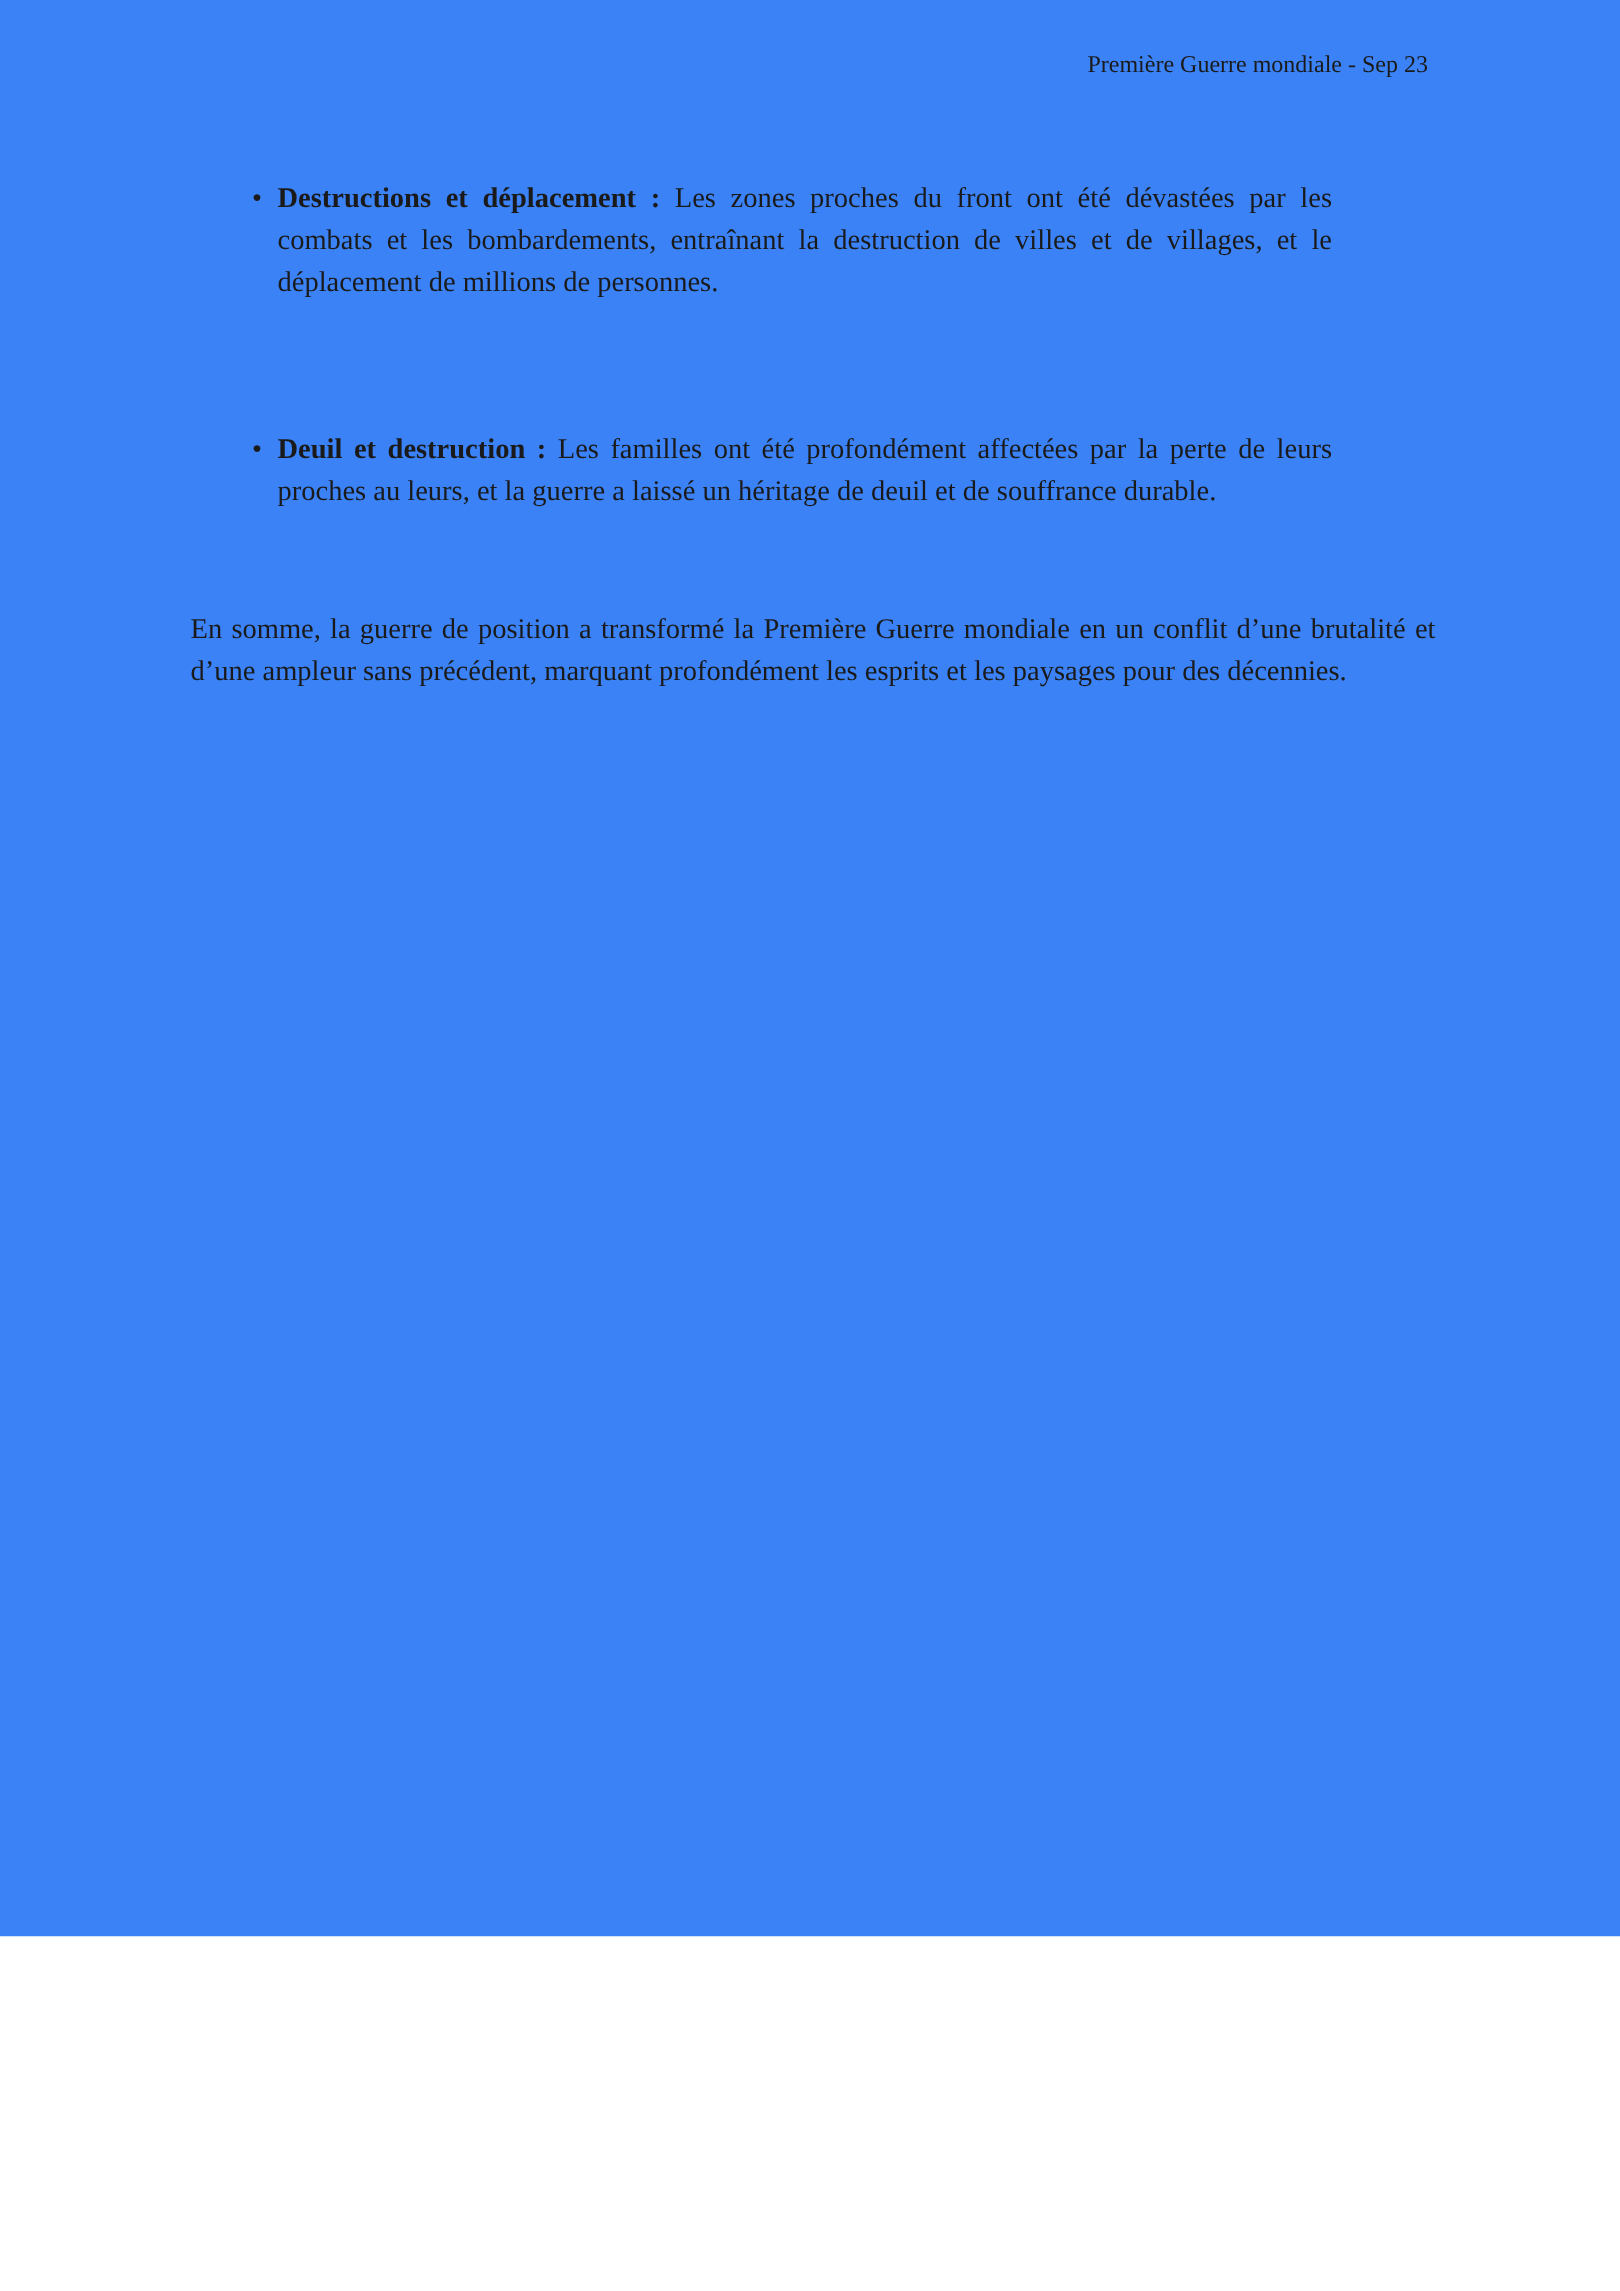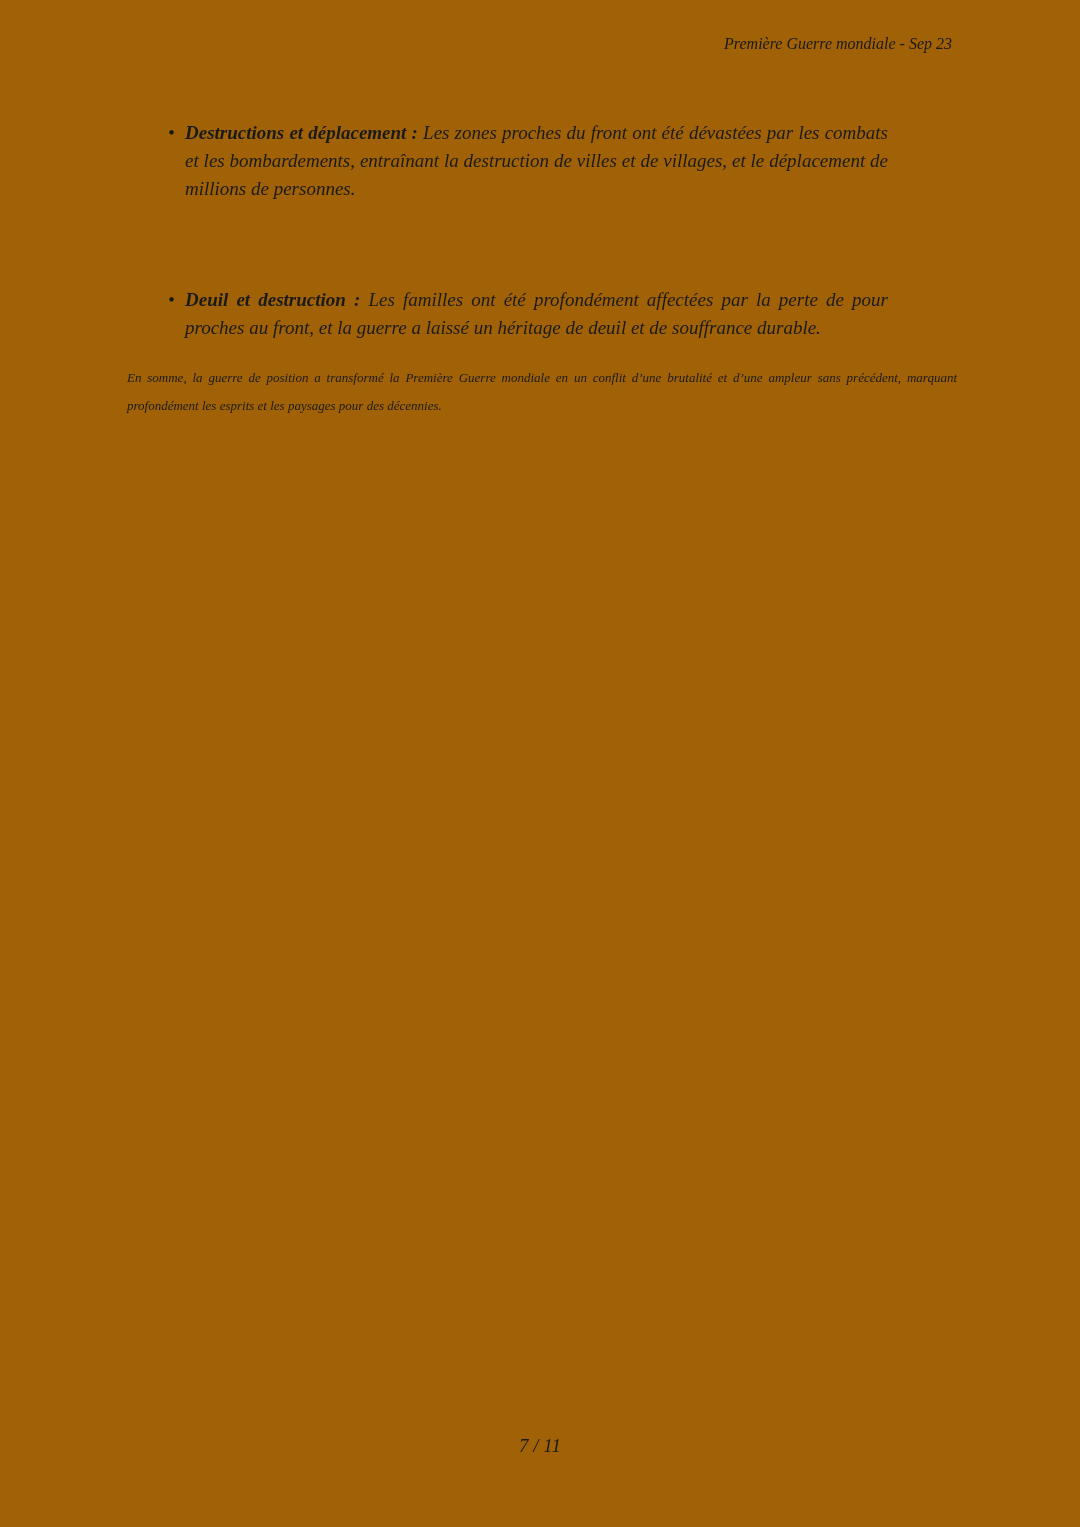--- a/index.html
+++ b/index.html
@@ -3,26 +3,25 @@
 <meta charset="utf-8">
 <style>
   html, body {
     margin: 0;
     padding: 0;
     background: #ffffff;
   }
   .page {
     position: relative;
     width: 1080px;
-    height: 1527px;
-    background: #a16207;
+    height: 1291px;
+    background: #3b82f6;
     font-family: "Liberation Serif", "DejaVu Serif", serif;
     color: #1a1a1a;
     overflow: hidden;
-    font-style: italic;
   }
   .header {
     position: absolute;
     top: 34px;
     right: 128px;
     font-size: 16px;
     line-height: 20px;
     color: #1a1a1a;
     text-align: right;
   }
@@ -53,25 +52,25 @@
   .item-text {
     flex: none;
     width: 703px;
     text-align: justify;
   }
   .item-text strong {
     font-weight: 700;
   }
   .closing {
     position: absolute;
-    top: 364px;
+    top: 406px;
     left: 127px;
     width: 830px;
     margin: 0;
-    font-size: 13px;
+    font-size: 19px;
     line-height: 28px;
     text-align: justify;
   }
   .footer {
     position: absolute;
     top: 1433px;
     left: 0;
     width: 100%;
     text-align: center;
     font-size: 19px;
@@ -92,21 +91,21 @@
       <span class="marker">•</span>
       <span class="item-text">
         <strong>Destructions et déplacement :</strong>
         <span>Les zones proches du front ont été dévastées par les combats et les bombardements, entraînant la destruction de villes et de villages, et le déplacement de millions de personnes.</span>
       </span>
     </li>
     <li class="bullet-item">
       <span class="marker">•</span>
       <span class="item-text">
         <strong>Deuil et destruction :</strong>
-        <span>Les familles ont été profondément affectées par la perte de pour proches au front, et la guerre a laissé un héritage de deuil et de souffrance durable.</span>
+        <span>Les familles ont été profondément affectées par la perte de leurs proches au leurs, et la guerre a laissé un héritage de deuil et de souffrance durable.</span>
       </span>
     </li>
   </ul>
 
   <p class="closing">En somme, la guerre de position a transformé la Première Guerre mondiale en un conflit d’une brutalité et d’une ampleur sans précédent, marquant profondément les esprits et les paysages pour des décennies.</p>
 
   <div class="footer">
     <span>7 / 11</span>
   </div>
 

